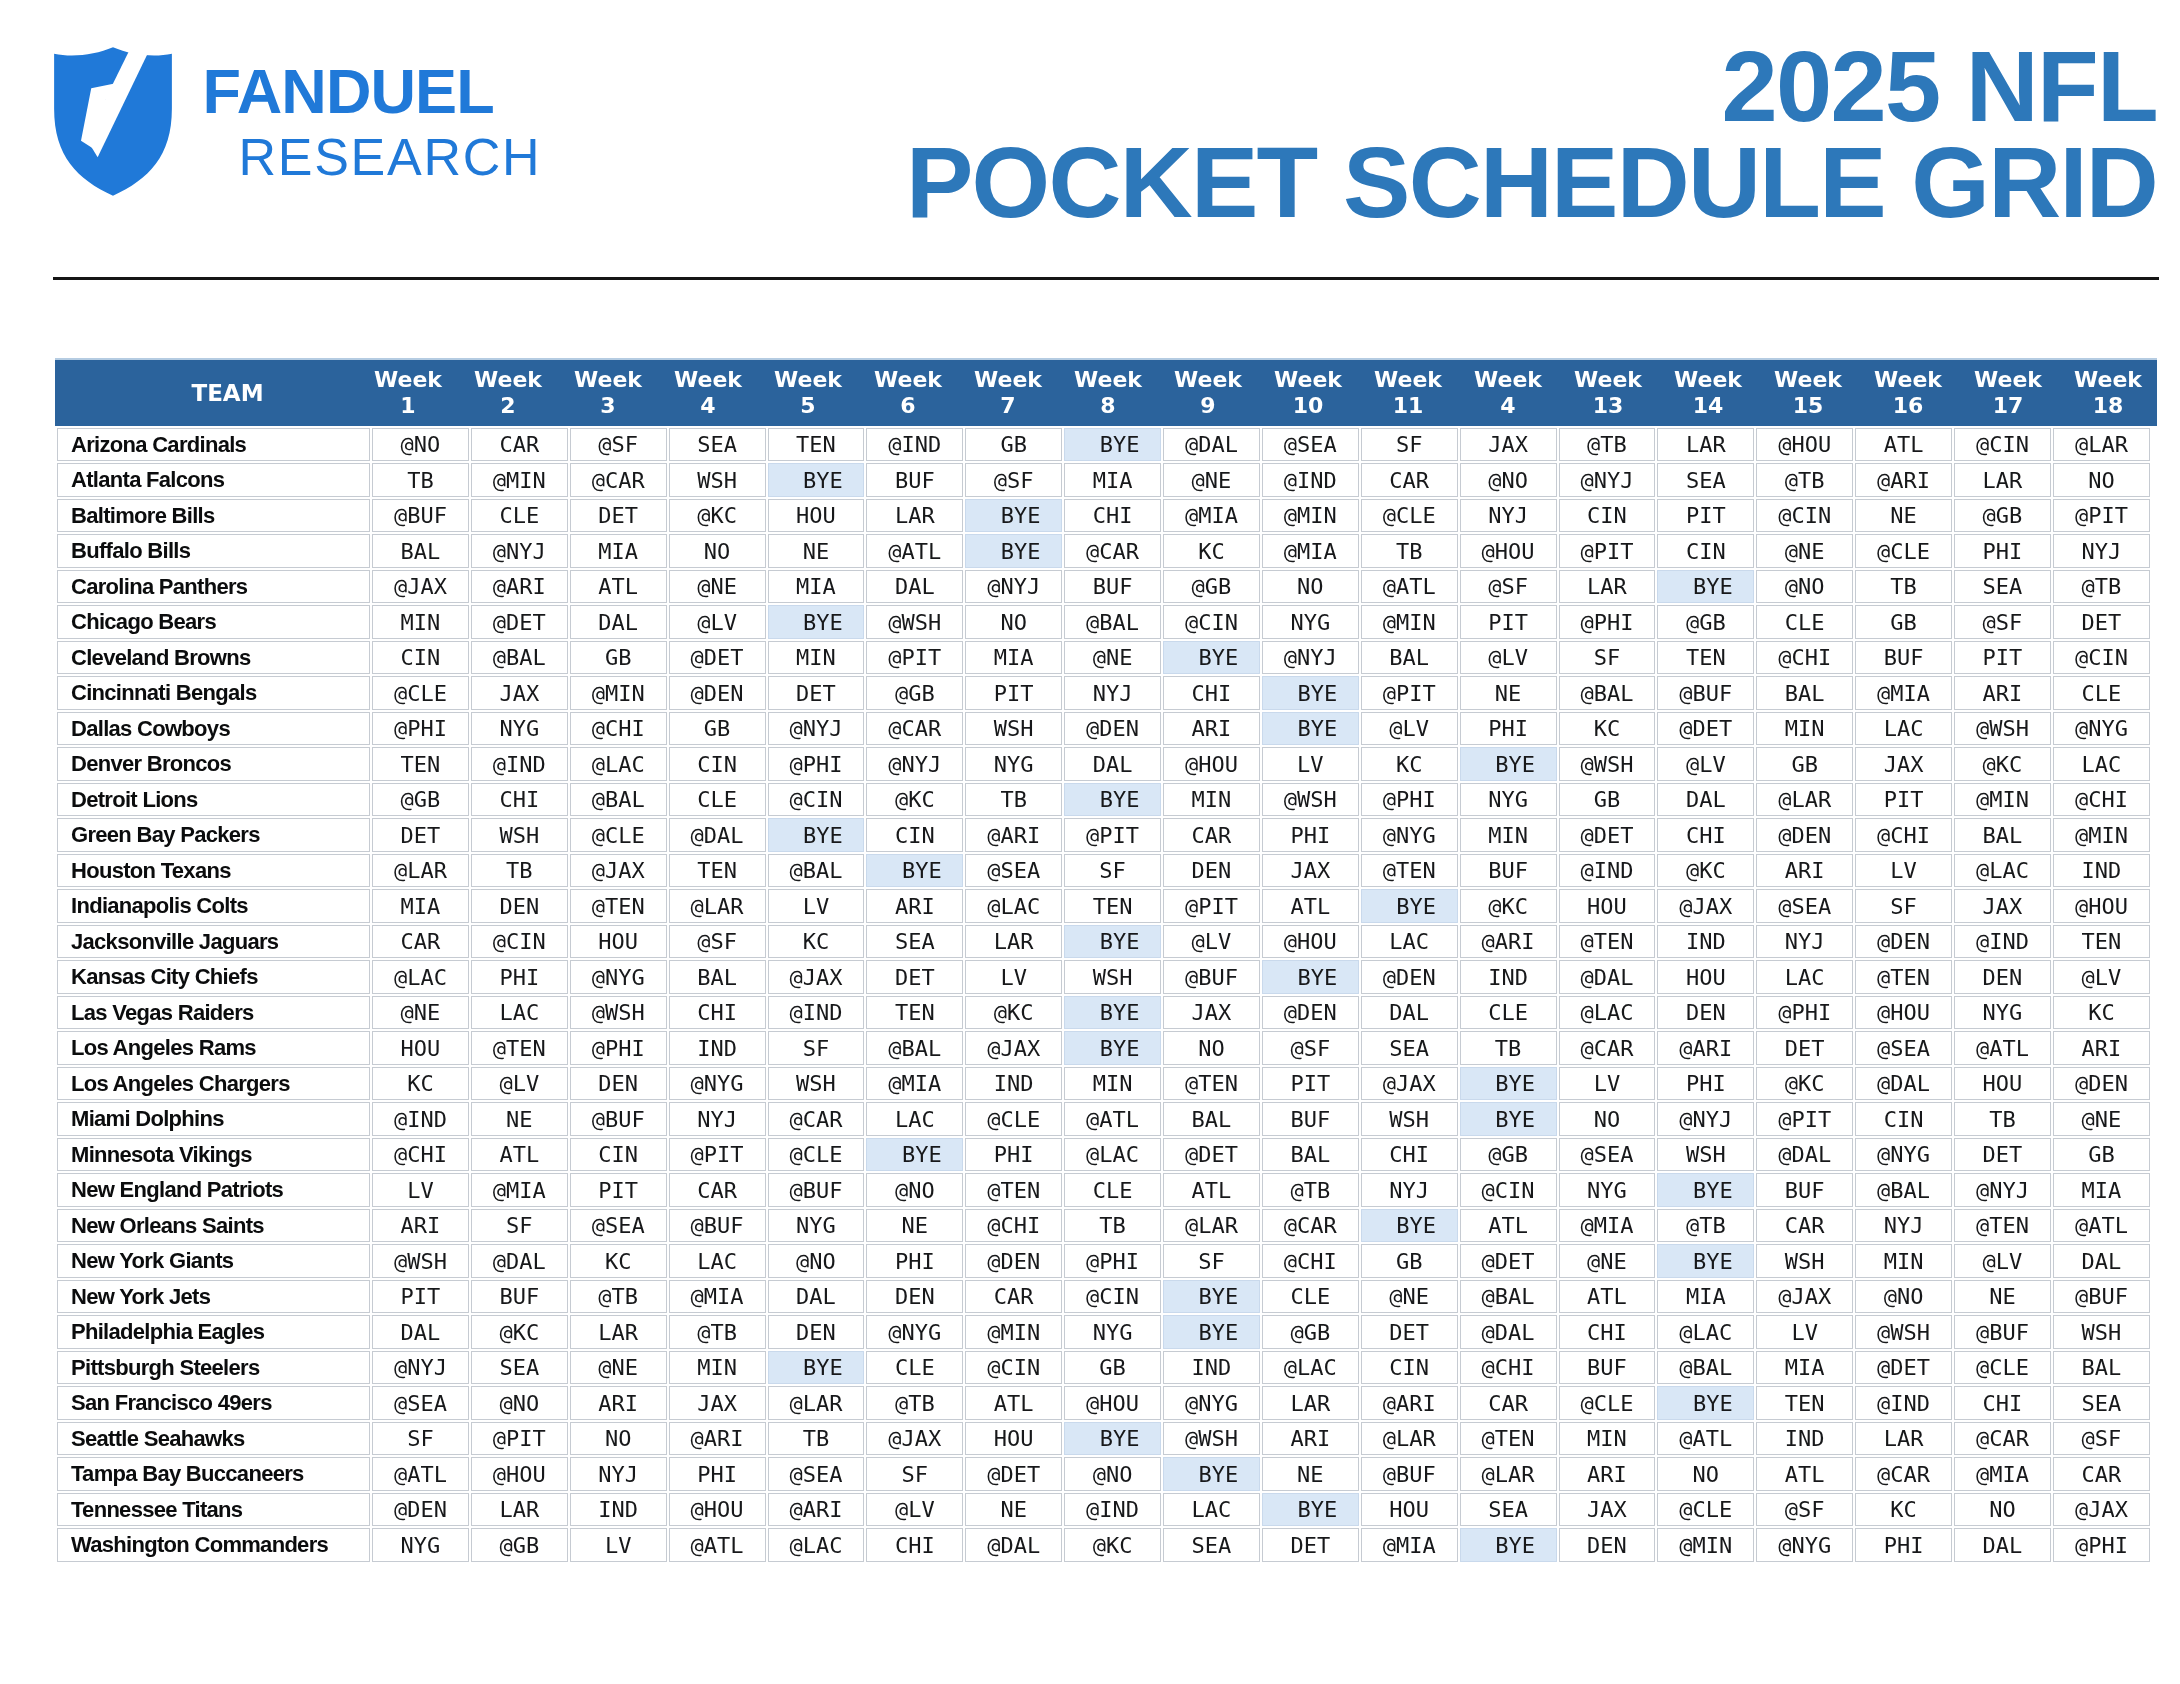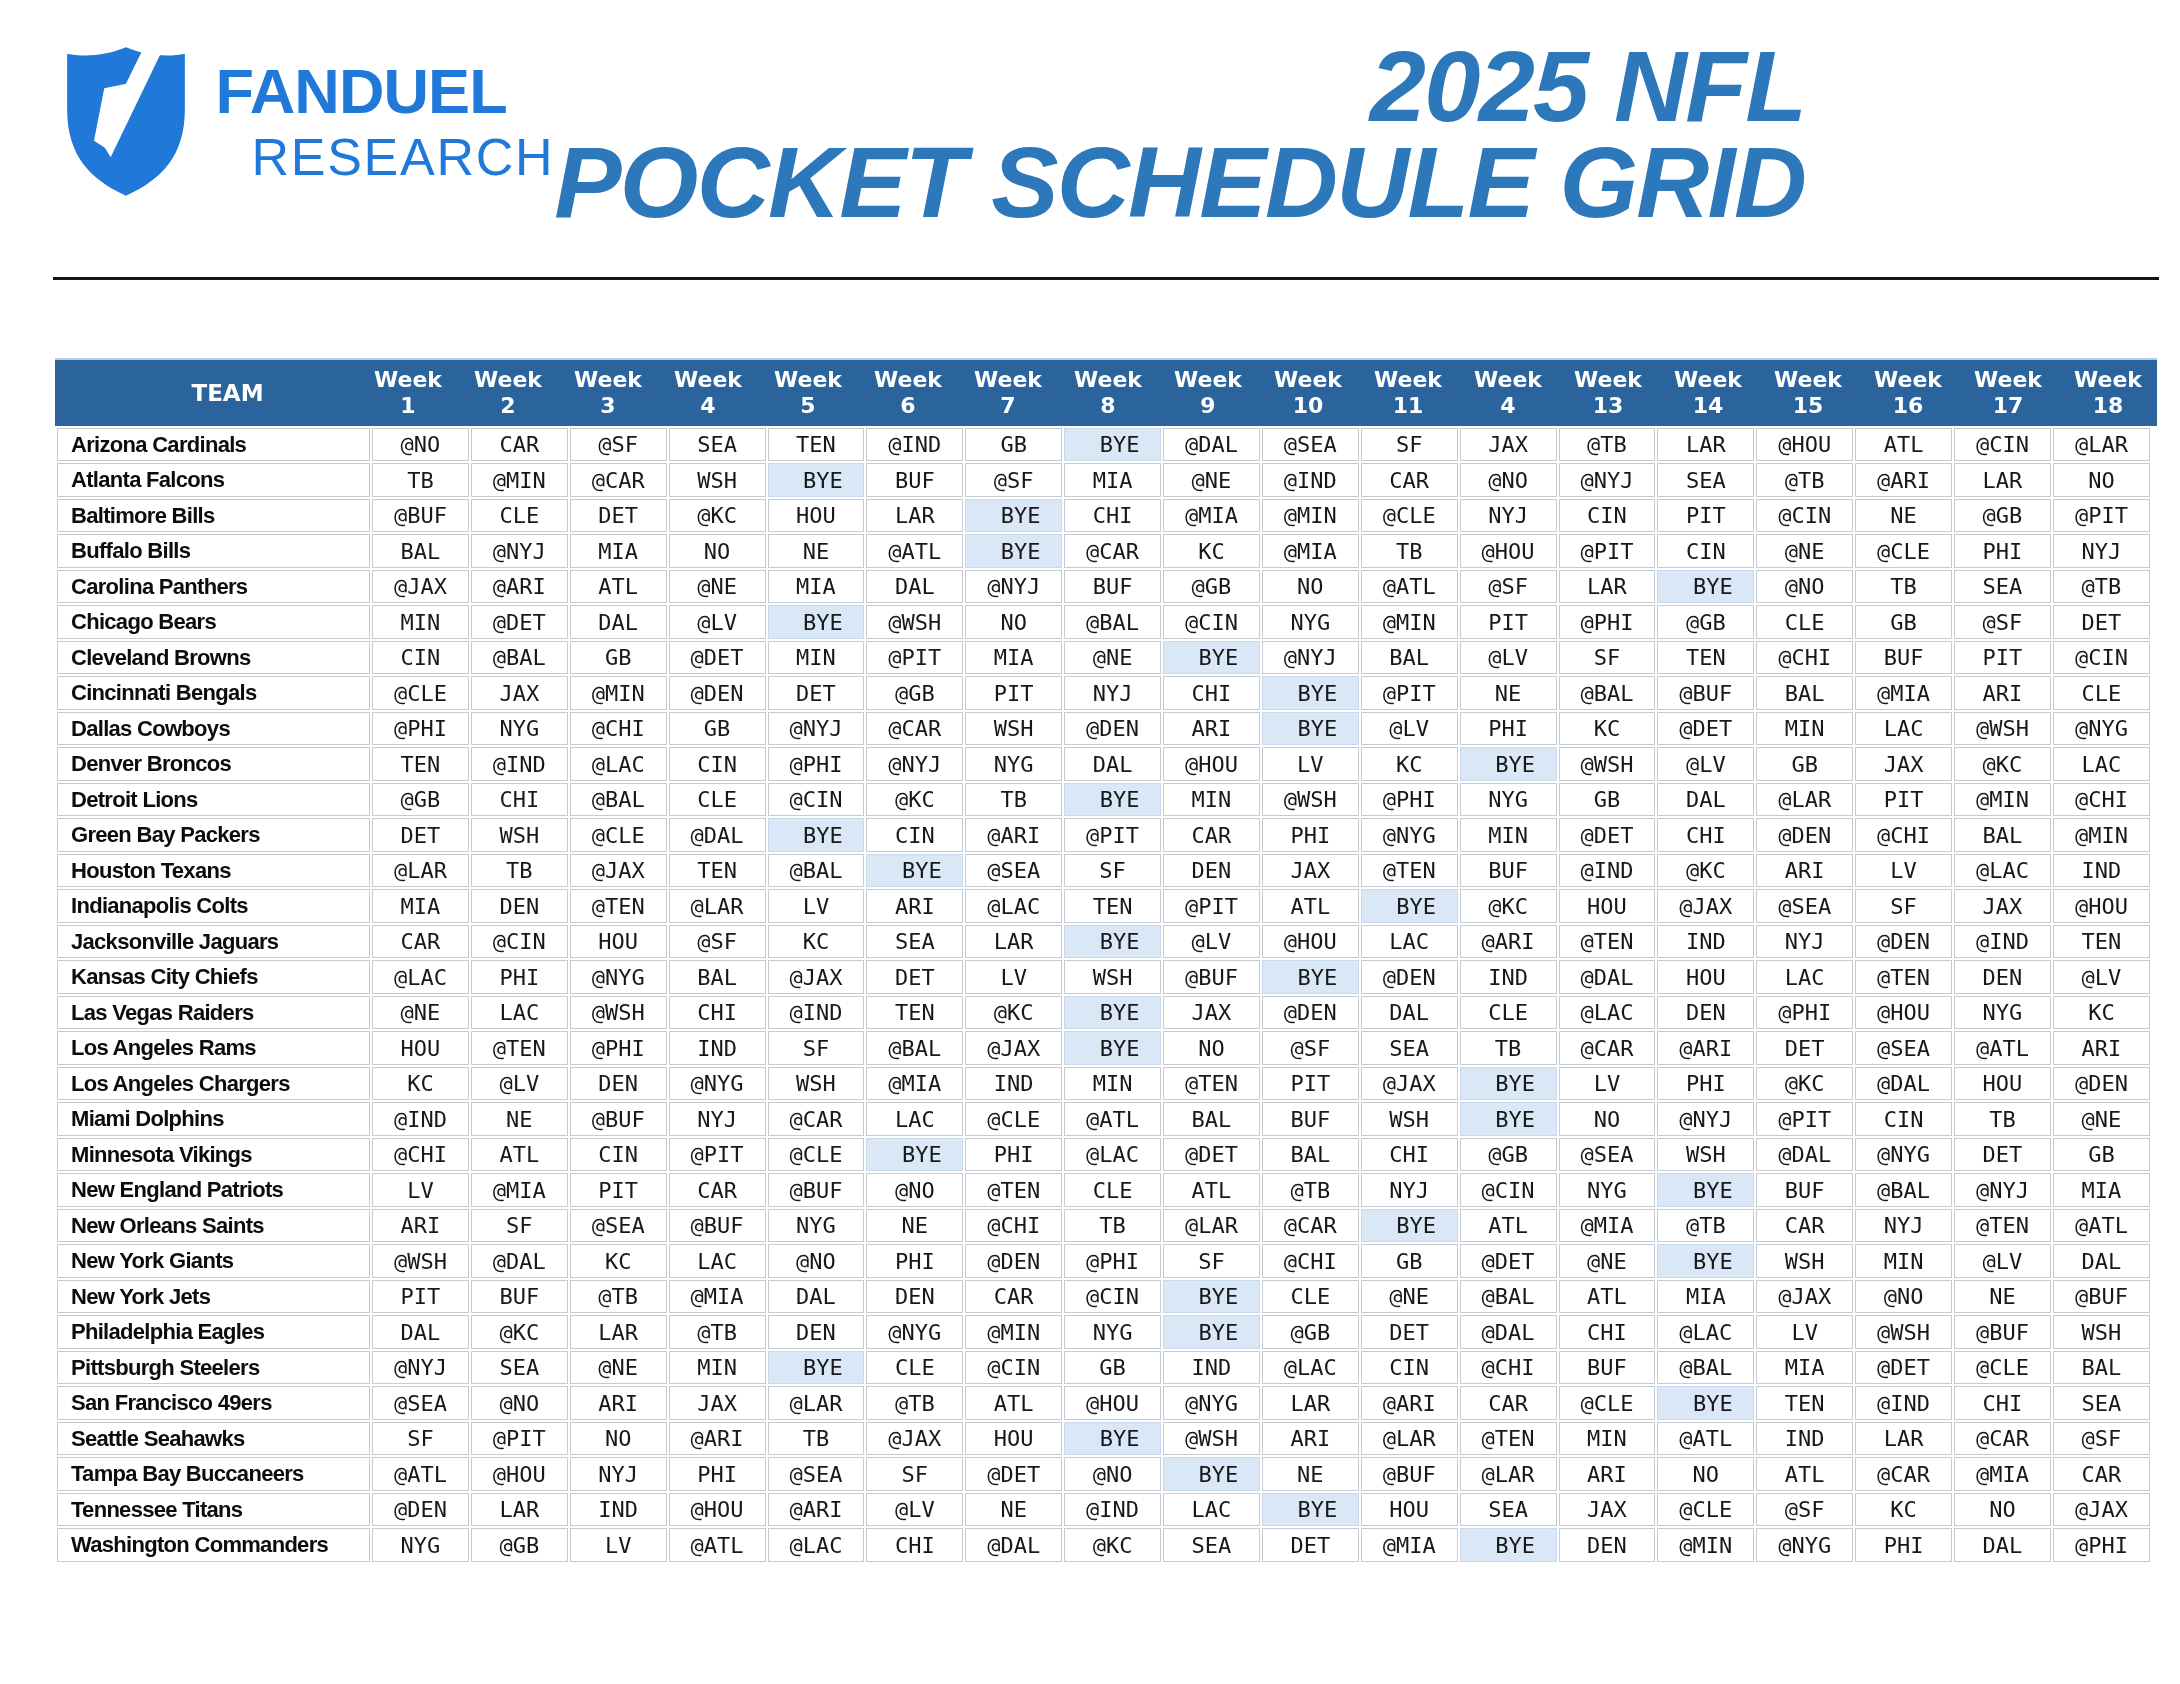--- a/index.html
+++ b/index.html
@@ -1,26 +1,26 @@
 <!DOCTYPE html>
 <html style="--header-blue: #2b639c; --bye-highlight: #d9e7f6; --title-blue: #2d78ba; --logo-blue: #2079d8; --grid-border: #c6cbd2; --rule-black: #151515;font-size:13.6px"><head>
 <meta charset="utf-8">
 <style>
   html,body{margin:0;padding:0;background:#fff;}
   body{width:2181px;height:1685px;overflow:hidden;font-family:"Liberation Sans",sans-serif;position:relative;}
 
-  .topbar{display:flex;justify-content:flex-start;align-items:flex-start;padding:44px 24px 0 62px;}
+  .topbar{display:flex;justify-content:space-between;align-items:flex-start;padding:44px 24px 0 49px;}
   .brand{display:flex;align-items:center;gap:25.6px;}
   .shield{width:128px;height:155px;flex:0 0 auto;}
   .brand-text{display:flex;flex-direction:column;}
   .brand-fanduel{font-size:63px;font-weight:bold;color:var(--logo-blue,#2079d8);letter-spacing:-0.9px;line-height:1;}
   .brand-research{font-size:52px;font-weight:normal;color:var(--logo-blue,#2079d8);letter-spacing:1.7px;line-height:1;margin-top:8.5px;margin-left:36px;}
 
   .title{ text-align:right;color:var(--title-blue,#2d78ba);font-weight:bold;
-          font-size:101px;line-height:0.95;letter-spacing:-1.7px;margin-top:-5.1px;font-style:italic;}
+          font-size:101px;line-height:0.95;letter-spacing:-1.7px;margin-top:-5.1px;}
 
   .rule{border:none;border-top:3.4px solid var(--rule-black,#151515);margin:46px 22px 0 53px;}
 
   .grid-wrap{margin:78px 24px 0 55px;}
   .grid-header{display:grid;grid-template-columns:303px repeat(18,100px);
                background:var(--header-blue,#2b639c);height:66px;align-items:center;
                border-top:2.6px solid #b5cce2;}
   .team-h{font-family:"DejaVu Sans","Liberation Sans",sans-serif;font-size:23px;font-weight:bold;
           color:#fff;text-align:center;margin-left:42px;}
   .week-h{font-family:"DejaVu Sans","Liberation Sans",sans-serif;font-size:22px;font-weight:bold;

